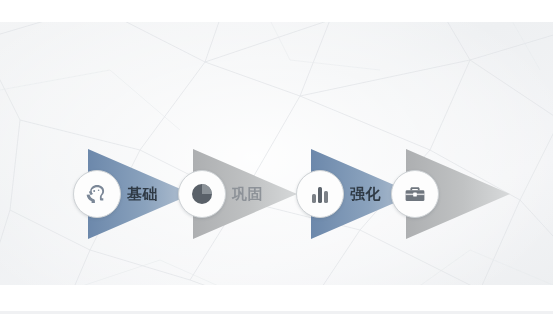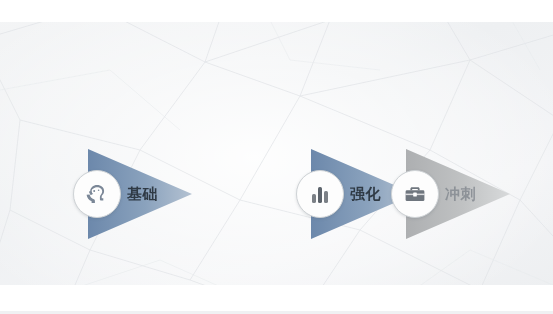--- a/index.html
+++ b/index.html
@@ -174,20 +174,42 @@
           <path d="M5.6 13.4c.4 2.2 2 4 4.3 4.9.6.2 1 .7 1 1.4v2.4H7.6v-1.9c-2.8-1.2-4.7-3.6-5-6.5l3 -.3z" fill="#7b8797"></path>
           <circle cx="10.2" cy="10.1" r="2.5" fill="#ffffff"></circle>
           <circle cx="10.2" cy="10.1" r="1.0" fill="#7b8797"></circle>
           <circle cx="14.6" cy="9.2" r="1.9" fill="#ffffff"></circle>
           <circle cx="14.6" cy="9.2" r="0.8" fill="#7b8797"></circle>
         </svg>
       </div>
       <div class="step-label label-dark">基础</div>
     </div>
 
+    <div class="step step-2">
+      <div class="arrow">
+        <svg viewBox="0 0 104 90">
+          <defs>
+            <linearGradient id="gradGray2" x1="0" y1="0" x2="1" y2="0">
+              <stop offset="0%" stop-color="#adafb1"></stop>
+              <stop offset="55%" stop-color="#c0c2c3"></stop>
+              <stop offset="100%" stop-color="#d6d8d9"></stop>
+            </linearGradient>
+          </defs>
+          <polygon points="0,0 104,45 0,90" fill="url(#gradGray2)"></polygon>
+        </svg>
+      </div>
+      <div class="badge">
+        <svg width="26" height="26" viewBox="0 0 26 26">
+          <path d="M13 13 L13 3 A10 10 0 0 1 23 13 Z" fill="#6f767e"></path>
+          <path d="M13 13 L23 13 A10 10 0 1 1 13 3 Z" fill="#5a6169"></path>
+          <path d="M13 13 L13 3 A10 10 0 0 1 23 13 Z" fill="#8b9298"></path>
+        </svg>
+      </div>
+      <div class="step-label label-muted">巩固</div>
+    </div>
 
     <div class="step step-3">
       <div class="arrow">
         <svg viewBox="0 0 104 90">
           <defs>
             <linearGradient id="gradBlue3" x1="0" y1="0" x2="1" y2="0">
               <stop offset="0%" stop-color="#6c88ab"></stop>
               <stop offset="55%" stop-color="#8aa2bd"></stop>
               <stop offset="100%" stop-color="#b4c2d2"></stop>
             </linearGradient>
@@ -219,17 +241,16 @@
         </svg>
       </div>
       <div class="badge">
         <svg width="26" height="26" viewBox="0 0 26 26">
           <path d="M10 6.2h6c.9 0 1.6.7 1.6 1.6v1.4h-1.8V8.1h-5.6v1.1H8.4V7.8c0-.9.7-1.6 1.6-1.6z" fill="#6f767e"></path>
           <rect x="3.6" y="9.3" width="18.8" height="10.8" rx="1.4" fill="#6f767e"></rect>
           <rect x="3.6" y="12.6" width="18.8" height="1.5" fill="#ffffff" opacity="0.75"></rect>
           <rect x="11.2" y="11.4" width="3.6" height="4.2" rx="0.7" fill="#ffffff"></rect>
         </svg>
       </div>
-      <div class="step-label label-muted">冲刺</div>
     </div>
 
   </div>
 </div>
 
 </body></html>

